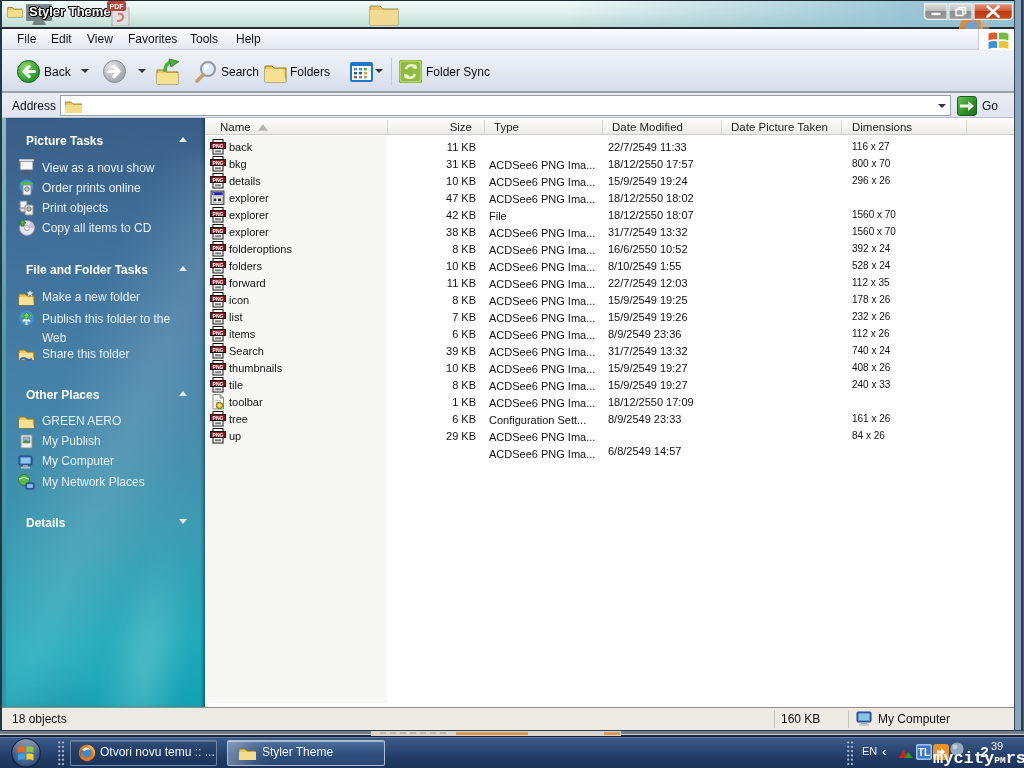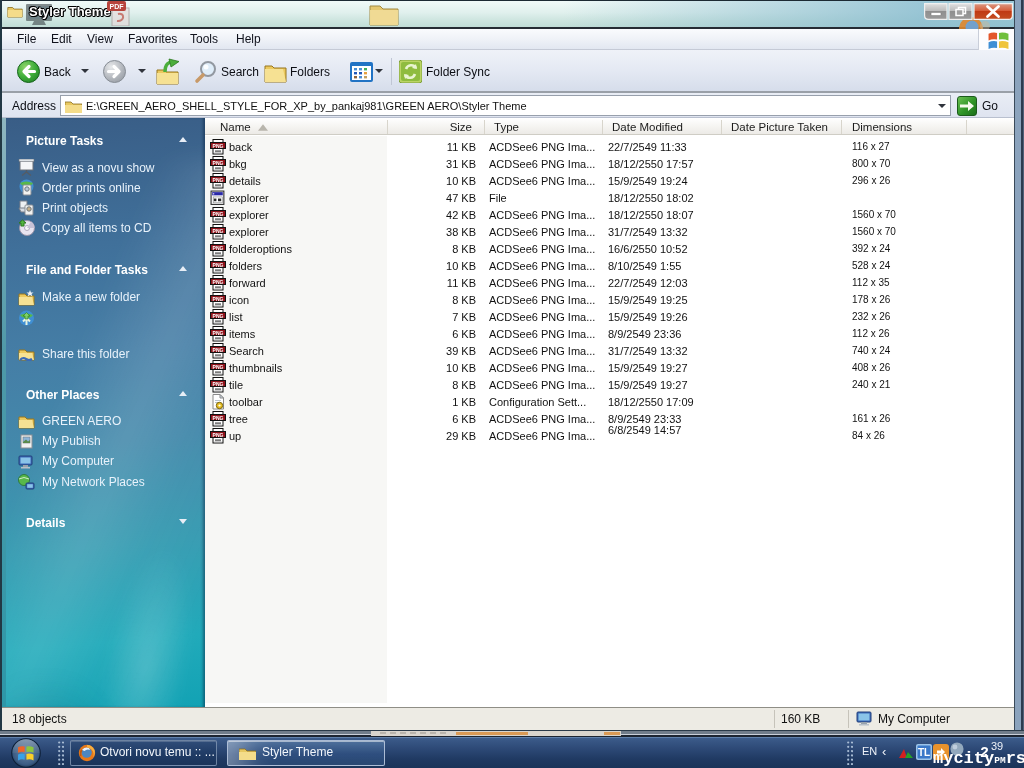--- a/index.html
+++ b/index.html
@@ -61,21 +61,21 @@
 
 #list { left:205px; top:118px; width:809px; height:589px; background:#fff; }
 #namecol-bg { left:205px; top:136px; width:182px; height:567px; background:#f7f7f5; }
 #lheader { left:205px; top:118px; width:761px; height:17px;
   background:linear-gradient(#ffffff, #f4f3f0 60%, #eceae6); border-bottom:1px solid #cfcdc5; }
 #lheader-rest { left:966px; top:118px; width:48px; height:17px; background:linear-gradient(#ffffff, #f4f3f0 60%, #eceae6); border-bottom:1px solid #cfcdc5; }
 .hsep { position:absolute; top:120px; width:1px; height:14px; background:#d8d5cc; }
 .hlabel { position:absolute; top:121px; font-size:11.5px; color:#1c1c1c; }
 .row-name { position:absolute; left:229px; font-size:11px; color:#121212; }
 .row-size { position:absolute; font-size:11px; color:#121212; width:80px; text-align:right; }
-.row-type { position:absolute; left:489px; font-size:11px; color:#121212; }
+.row-type { position:absolute; left:489px; font-size:11px; color:#121212;margin-top:18px; }
 .row-date { position:absolute; left:608px; font-size:11px; color:#121212; }
 .row-dim  { position:absolute; left:852px; font-size:10px; color:#121212; }
 .fico { position:absolute; left:0; top:0; width:16px; height:16px; }
 
 
 #statusbar { left:2px; top:707px; width:1012px; height:23px; background:#edebe4; border-top:1px solid #8f8e86;
   font-size:12px; color:#111; }
 .ssep { position:absolute; top:710px; width:1px; height:18px; background:#c6c3ba; }
 #winbottom { left:0px; top:730px; width:1024px; height:7px; background:linear-gradient(#2a3a48 0 1px, #717d8a 1px 4px, #c9cfd8 4px 5px, #1c2430 5px); }
 
@@ -231,21 +231,20 @@
   </svg>
   <div class="tbtext" style="left:426px">Folder Sync</div>
 
   <div class="abs" id="addressbar"></div>
   <div class="abs" id="addr-label">Address</div>
   <div class="abs" id="addr-input"></div>
   <svg class="abs" style="left:65px;top:100px" width="17" height="13" viewBox="0 0 17 13">
     <path d="M0 2 L6 2 L8 4 L17 4 L17 13 L0 13 Z" fill="#e8c860" stroke="#8a6d1f" stroke-width=".8"></path>
     <path d="M0 5 L17 5 L17 13 L0 13 Z" fill="#f4dc8a"></path>
   </svg>
-  <div class="abs" id="addr-text">E:\GREEN_AERO_SHELL_STYLE_FOR_XP_by_pankaj981\GREEN AERO\Styler Theme</div>
   <div class="dd" id="addr-dd"></div>
   <div class="abs" id="go-btn"></div>
   <svg class="abs" style="left:960px;top:100px" width="14" height="12" viewBox="0 0 14 12">
     <path d="M0 4.5 L8 4.5 L8 1 L14 6 L8 11 L8 7.5 L0 7.5 Z" fill="#f6fbee"></path>
   </svg>
   <div class="abs" id="go-text">Go</div>
 
   <div class="abs" id="sidebar">
       <div class="streak"></div>
       <div class="streak2"></div>
@@ -294,20 +293,21 @@
     <path d="M12 1 L13 3.5 L15.5 3.5 L13.5 5 L14.5 7.5 L12 6 L9.5 7.5 L10.5 5 L8.5 3.5 L11 3.5 Z" fill="#fff" opacity=".9"></path>
   </svg>
   <div class="sb-item" style="top:290px">Make a new folder</div>
 
   <svg class="sb-ico" style="top:309px" viewBox="0 0 17 17">
     <circle cx="8.5" cy="9" r="7.5" fill="#3f8fd4"></circle>
     <path d="M2 6 Q8.5 3 15 6 Q13 9 8.5 9 Q4 9 2 6" fill="#58b84a"></path>
     <path d="M8.5 16 L8.5 9 M8.5 9 L5 12.5 M8.5 9 L12 12.5" stroke="#e8f4e0" stroke-width="2" fill="none"></path>
     <path d="M5 3 L8.5 -0.5 L12 3 L10 3 L10 6 L7 6 L7 3 Z" fill="#7ed06a" stroke="#2c7a1e" stroke-width=".6" transform="translate(0,4)"></path>
   </svg>
+  <div class="sb-item" style="top:310px;width:150px;line-height:19px">Publish this folder to the Web</div>
 
   <svg class="sb-ico" style="top:346px" viewBox="0 0 17 17">
     <path d="M1 4 L7 4 L9 6 L16 6 L16 14 L1 14 Z" fill="#ecc95e" stroke="#97761f"></path>
     <path d="M1 7 L14 7 L16 14 L1 14 Z" fill="#f6e193"></path>
     <path d="M2 14 Q5 11 8 13 Q11 15 14 13" stroke="#3a6ab8" stroke-width="2.2" fill="none"></path>
   </svg>
   <div class="sb-item" style="top:347px">Share this folder</div>
 
   <div class="sb-head" style="top:388px">Other Places</div>
   <div class="sb-arrow-up" style="top:391px"></div>
@@ -567,21 +567,21 @@
           <rect x="0.5" y="3.5" width="15" height="6" fill="#8e1018" stroke="#111" stroke-width="1"></rect>
           <text x="8" y="8.5" font-size="5" font-weight="bold" fill="#fff" text-anchor="middle" font-family="Liberation Sans">PNG</text>
           <rect x="5" y="11.5" width="6" height="1.2" fill="#444"></rect>
           <rect x="4.5" y="13.5" width="7" height="1" fill="#999"></rect>
         </svg>
       </div>
   <div class="row-name" style="top:379px">tile</div>
   <div class="row-size" style="left:396px;top:379px">8 KB</div>
   <div class="row-type" style="top:379px">ACDSee6 PNG Ima...</div>
   <div class="row-date" style="top:379px">15/9/2549 19:27</div>
-  <div class="row-dim" style="top:379px">240 x 21</div>
+  <div class="row-dim" style="top:379px">240 x 33</div>
   <div class="abs" style="left:210px;top:394px;width:16px;height:16px">
         <svg class="fico" viewBox="0 0 16 16">
           <path d="M3 0.5 L10 0.5 L13.5 4 L13.5 15 L3 15 Z" fill="#fff" stroke="#8a8a8a"></path>
           <path d="M10 0.5 L10 4 L13.5 4 Z" fill="#d0dce8" stroke="#8a8a8a"></path>
           <rect x="5" y="6" width="6" height="1" fill="#b8c4d0"></rect>
           <rect x="5" y="8" width="6" height="1" fill="#b8c4d0"></rect>
           <circle cx="9.5" cy="11.5" r="3.2" fill="#e8c020" stroke="#7a6510"></circle>
           <circle cx="9.5" cy="11.5" r="1.1" fill="#fff"></circle>
         </svg>
       </div>
@@ -608,21 +608,21 @@
           <rect x="3" y="0.5" width="10" height="14.5" fill="#fff" stroke="#111" stroke-width="1"></rect>
           <rect x="0.5" y="3.5" width="15" height="6" fill="#8e1018" stroke="#111" stroke-width="1"></rect>
           <text x="8" y="8.5" font-size="5" font-weight="bold" fill="#fff" text-anchor="middle" font-family="Liberation Sans">PNG</text>
           <rect x="5" y="11.5" width="6" height="1.2" fill="#444"></rect>
           <rect x="4.5" y="13.5" width="7" height="1" fill="#999"></rect>
         </svg>
       </div>
   <div class="row-name" style="top:430px">up</div>
   <div class="row-size" style="left:396px;top:430px">29 KB</div>
   <div class="row-type" style="top:430px">ACDSee6 PNG Ima...</div>
-  <div class="row-date" style="top:424px">6/8/2549 14:57</div>
+  <div class="row-date" style="top:445px">6/8/2549 14:57</div>
   <div class="row-dim" style="top:430px">84 x 26</div>
   </div>
 
   <div class="abs" id="statusbar"></div>
   <div class="abs" style="left:12px;top:712px;font-size:12px;color:#111">18 objects</div>
   <div class="ssep" style="left:774px"></div>
   <div class="abs" style="left:781px;top:712px;font-size:12px;color:#111">160 KB</div>
   <div class="ssep" style="left:848px"></div>
   <svg class="abs" style="left:856px;top:710px" width="18" height="16" viewBox="0 0 18 16">
     <rect x="1" y="2" width="14" height="10" rx="1" fill="#3a68b8" stroke="#22407a"></rect>

